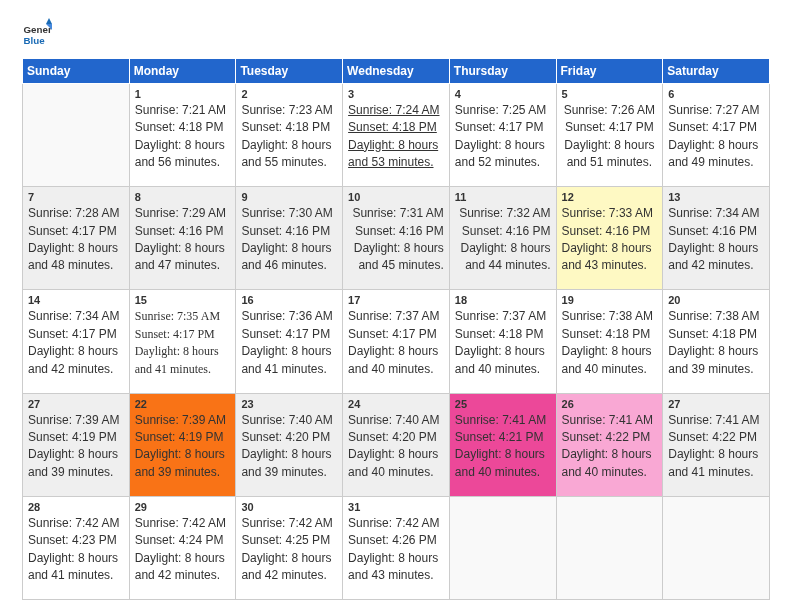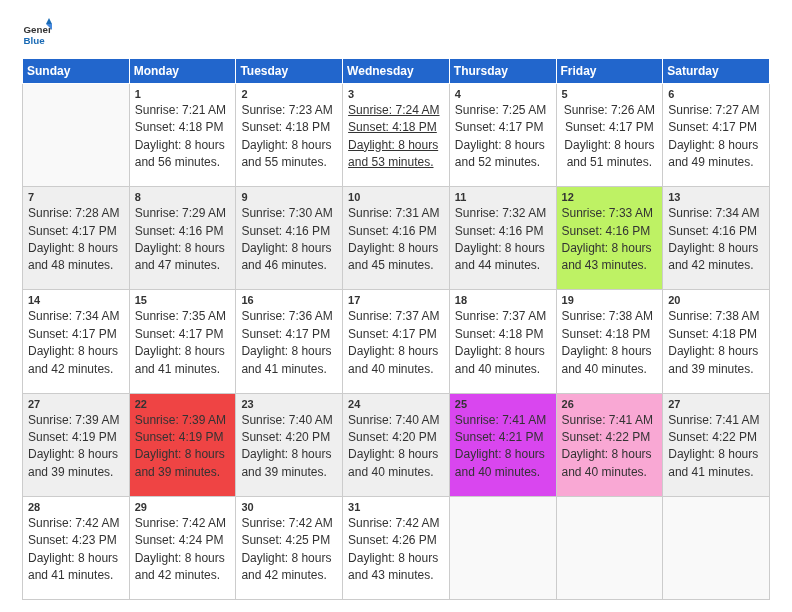--- a/index.html
+++ b/index.html
@@ -181,33 +181,33 @@
           </td>
           <td style="background: rgb(239, 239, 239);">
             <span class="day-num">9</span>
             <div class="day-info" style="white-space: pre-line;">Sunrise: 7:30 AM
 Sunset: 4:16 PM
 Daylight: 8 hours
 and 46 minutes.</div>
           </td>
           <td style="background: rgb(239, 239, 239);">
             <span class="day-num">10</span>
-            <div class="day-info" style="white-space: pre-line;">Sunrise: 7:31 AM
+            <div class="day-info" style="white-space: pre-line; text-align: right;">Sunrise: 7:31 AM
 Sunset: 4:16 PM
 Daylight: 8 hours
 and 45 minutes.</div>
           </td>
           <td style="background: rgb(239, 239, 239);">
             <span class="day-num">11</span>
-            <div class="day-info" style="white-space: pre-line;">Sunrise: 7:32 AM
+            <div class="day-info" style="white-space: pre-line; text-align: right;">Sunrise: 7:32 AM
 Sunset: 4:16 PM
 Daylight: 8 hours
 and 44 minutes.</div>
           </td>
-          <td style="background: #bef264;">
+          <td style="background: #fef9c3;">
             <span class="day-num">12</span>
             <div class="day-info" style="white-space: pre-line;">Sunrise: 7:33 AM
 Sunset: 4:16 PM
 Daylight: 8 hours
 and 43 minutes.</div>
           </td>
           <td style="background: rgb(239, 239, 239);">
             <span class="day-num">13</span>
             <div class="day-info" style="white-space: pre-line;">Sunrise: 7:34 AM
 Sunset: 4:16 PM
@@ -218,21 +218,21 @@
         <tr>
           <td>
             <span class="day-num">14</span>
             <div class="day-info" style="white-space: pre-line;">Sunrise: 7:34 AM
 Sunset: 4:17 PM
 Daylight: 8 hours
 and 42 minutes.</div>
           </td>
           <td>
             <span class="day-num">15</span>
-            <div class="day-info" style="white-space: pre-line;">Sunrise: 7:35 AM
+            <div class="day-info" style="white-space: pre-line; font-family: Liberation Serif, serif;">Sunrise: 7:35 AM
 Sunset: 4:17 PM
 Daylight: 8 hours
 and 41 minutes.</div>
           </td>
           <td>
             <span class="day-num">16</span>
             <div class="day-info" style="white-space: pre-line;">Sunrise: 7:36 AM
 Sunset: 4:17 PM
 Daylight: 8 hours
 and 41 minutes.</div>
@@ -267,42 +267,42 @@
           </td>
         </tr>
         <tr>
           <td style="background: rgb(239, 239, 239);">
             <span class="day-num">27</span>
             <div class="day-info" style="white-space: pre-line;">Sunrise: 7:39 AM
 Sunset: 4:19 PM
 Daylight: 8 hours
 and 39 minutes.</div>
           </td>
-          <td style="background: #ef4444;">
+          <td style="background: #f97316;">
             <span class="day-num">22</span>
             <div class="day-info" style="white-space: pre-line;">Sunrise: 7:39 AM
 Sunset: 4:19 PM
 Daylight: 8 hours
 and 39 minutes.</div>
           </td>
           <td style="background: rgb(239, 239, 239);">
             <span class="day-num">23</span>
             <div class="day-info" style="white-space: pre-line;">Sunrise: 7:40 AM
 Sunset: 4:20 PM
 Daylight: 8 hours
 and 39 minutes.</div>
           </td>
           <td style="background: rgb(239, 239, 239);">
             <span class="day-num">24</span>
             <div class="day-info" style="white-space: pre-line;">Sunrise: 7:40 AM
 Sunset: 4:20 PM
 Daylight: 8 hours
 and 40 minutes.</div>
           </td>
-          <td style="background: #d946ef;">
+          <td style="background: #ec4899;">
             <span class="day-num">25</span>
             <div class="day-info" style="white-space: pre-line;">Sunrise: 7:41 AM
 Sunset: 4:21 PM
 Daylight: 8 hours
 and 40 minutes.</div>
           </td>
           <td style="background: #f9a8d4;">
             <span class="day-num">26</span>
             <div class="day-info" style="white-space: pre-line;">Sunrise: 7:41 AM
 Sunset: 4:22 PM

